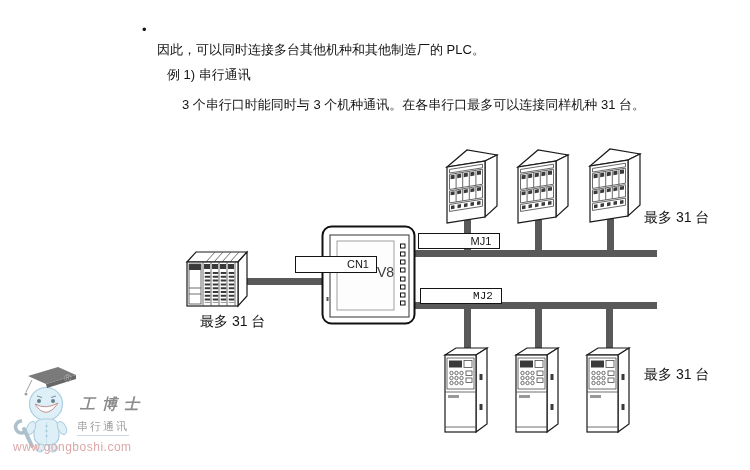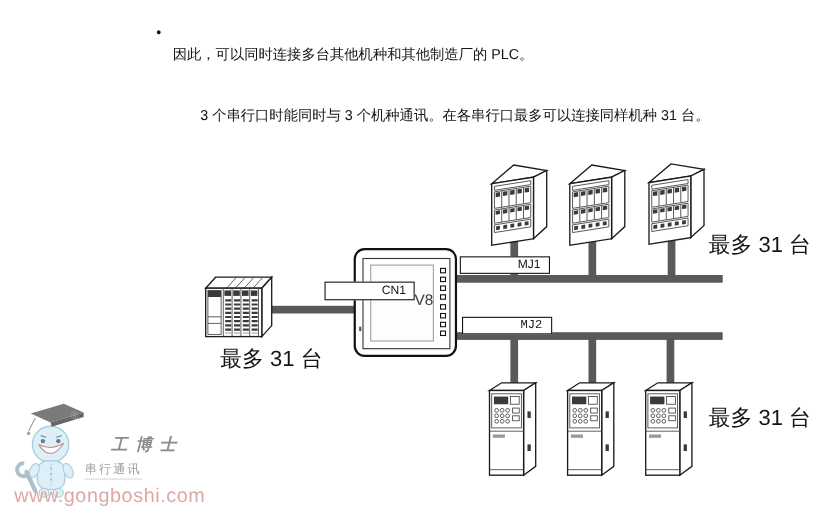--- a/index.html
+++ b/index.html
@@ -3,40 +3,41 @@
 <meta charset="utf-8">
 <style>
   html,body{margin:0;padding:0;background:#ffffff;}
   .page{position:relative;width:750px;height:470px;background:#ffffff;overflow:hidden;
         font-family:"Liberation Sans","DejaVu Sans",sans-serif;color:#1a1a1a;}
   .abs{position:absolute;white-space:nowrap;}
   .body-text{font-size:13px;color:#141414;}
   .diagram-svg{position:absolute;left:0;top:0;}
   .lbl-box{position:absolute;border:1px solid #141414;background:#ffffff;
            font-size:11px;text-align:center;color:#141414;padding-left:44px;}
-  .max-label{position:absolute;font-size:20px;color:#141414;white-space:nowrap;text-align:right;}
+  .max-label{position:absolute;font-size:14px;color:#141414;white-space:nowrap;text-align:right;}
   .hmi-label{position:absolute;font-size:14px;color:#3c3c3c;text-align:right;}
   .wm-reg{position:absolute;font-size:10px;color:#a6a6a6;}
   .wm-brand{position:absolute;font-size:15px;color:#8b8b8b;letter-spacing:7px;
-            font-family:"Liberation Serif","DejaVu Serif",serif;font-style:italic;font-weight:bold;margin-left:21px;}
+            font-family:"Liberation Serif","DejaVu Serif",serif;font-style:italic;font-weight:bold;}
   .wm-tagline{position:absolute;font-size:11px;color:#9d9d9d;letter-spacing:2px;
               border-bottom:1px solid #c9dce6;padding-bottom:1px;}
-  .wm-url{position:absolute;font-size:18px;color:#dca7a7;letter-spacing:0.5px;}
+  .wm-url{position:absolute;font-size:12px;color:#dca7a7;letter-spacing:0.5px;}
   .face{fill:#ffffff;stroke:#1a1a1a;stroke-width:1.2;}
   .thin{fill:none;stroke:#4a4a4a;stroke-width:0.8;}
   .dk{fill:#3a3a3a;}
   .bus{fill:#595959;}
 </style>
 </head>
 <body>
 
 <div class="page">
 
   <div class="abs body-text" style="left:142px;top:22px;">•</div>
   <div class="abs body-text" style="left:157px;top:21px;margin-top:20px;">因此，可以同时连接多台其他机种和其他制造厂的 PLC。</div>
+  <div class="abs body-text" style="left:167px;top:66px;">例 1) 串行通讯</div>
   <div class="abs body-text" style="left:182px;top:96px;">3 个串行口时能同时与 3 个机种通讯。在各串行口最多可以连接同样机种 31 台。</div>
 
   <svg class="diagram-svg" width="750" height="470" viewBox="0 0 750 470">
     <defs>
 
       <g id="plc3d">
         <path class="face" d="M1,19 L21,2 L51,7 L39,13 Z"></path>
         <path class="face" d="M39,13 L51,7 L51,58 L39,69 Z"></path>
         <g transform="skewY(-9)">
           <rect class="face" x="1" y="19.2" width="38" height="56"></rect>

